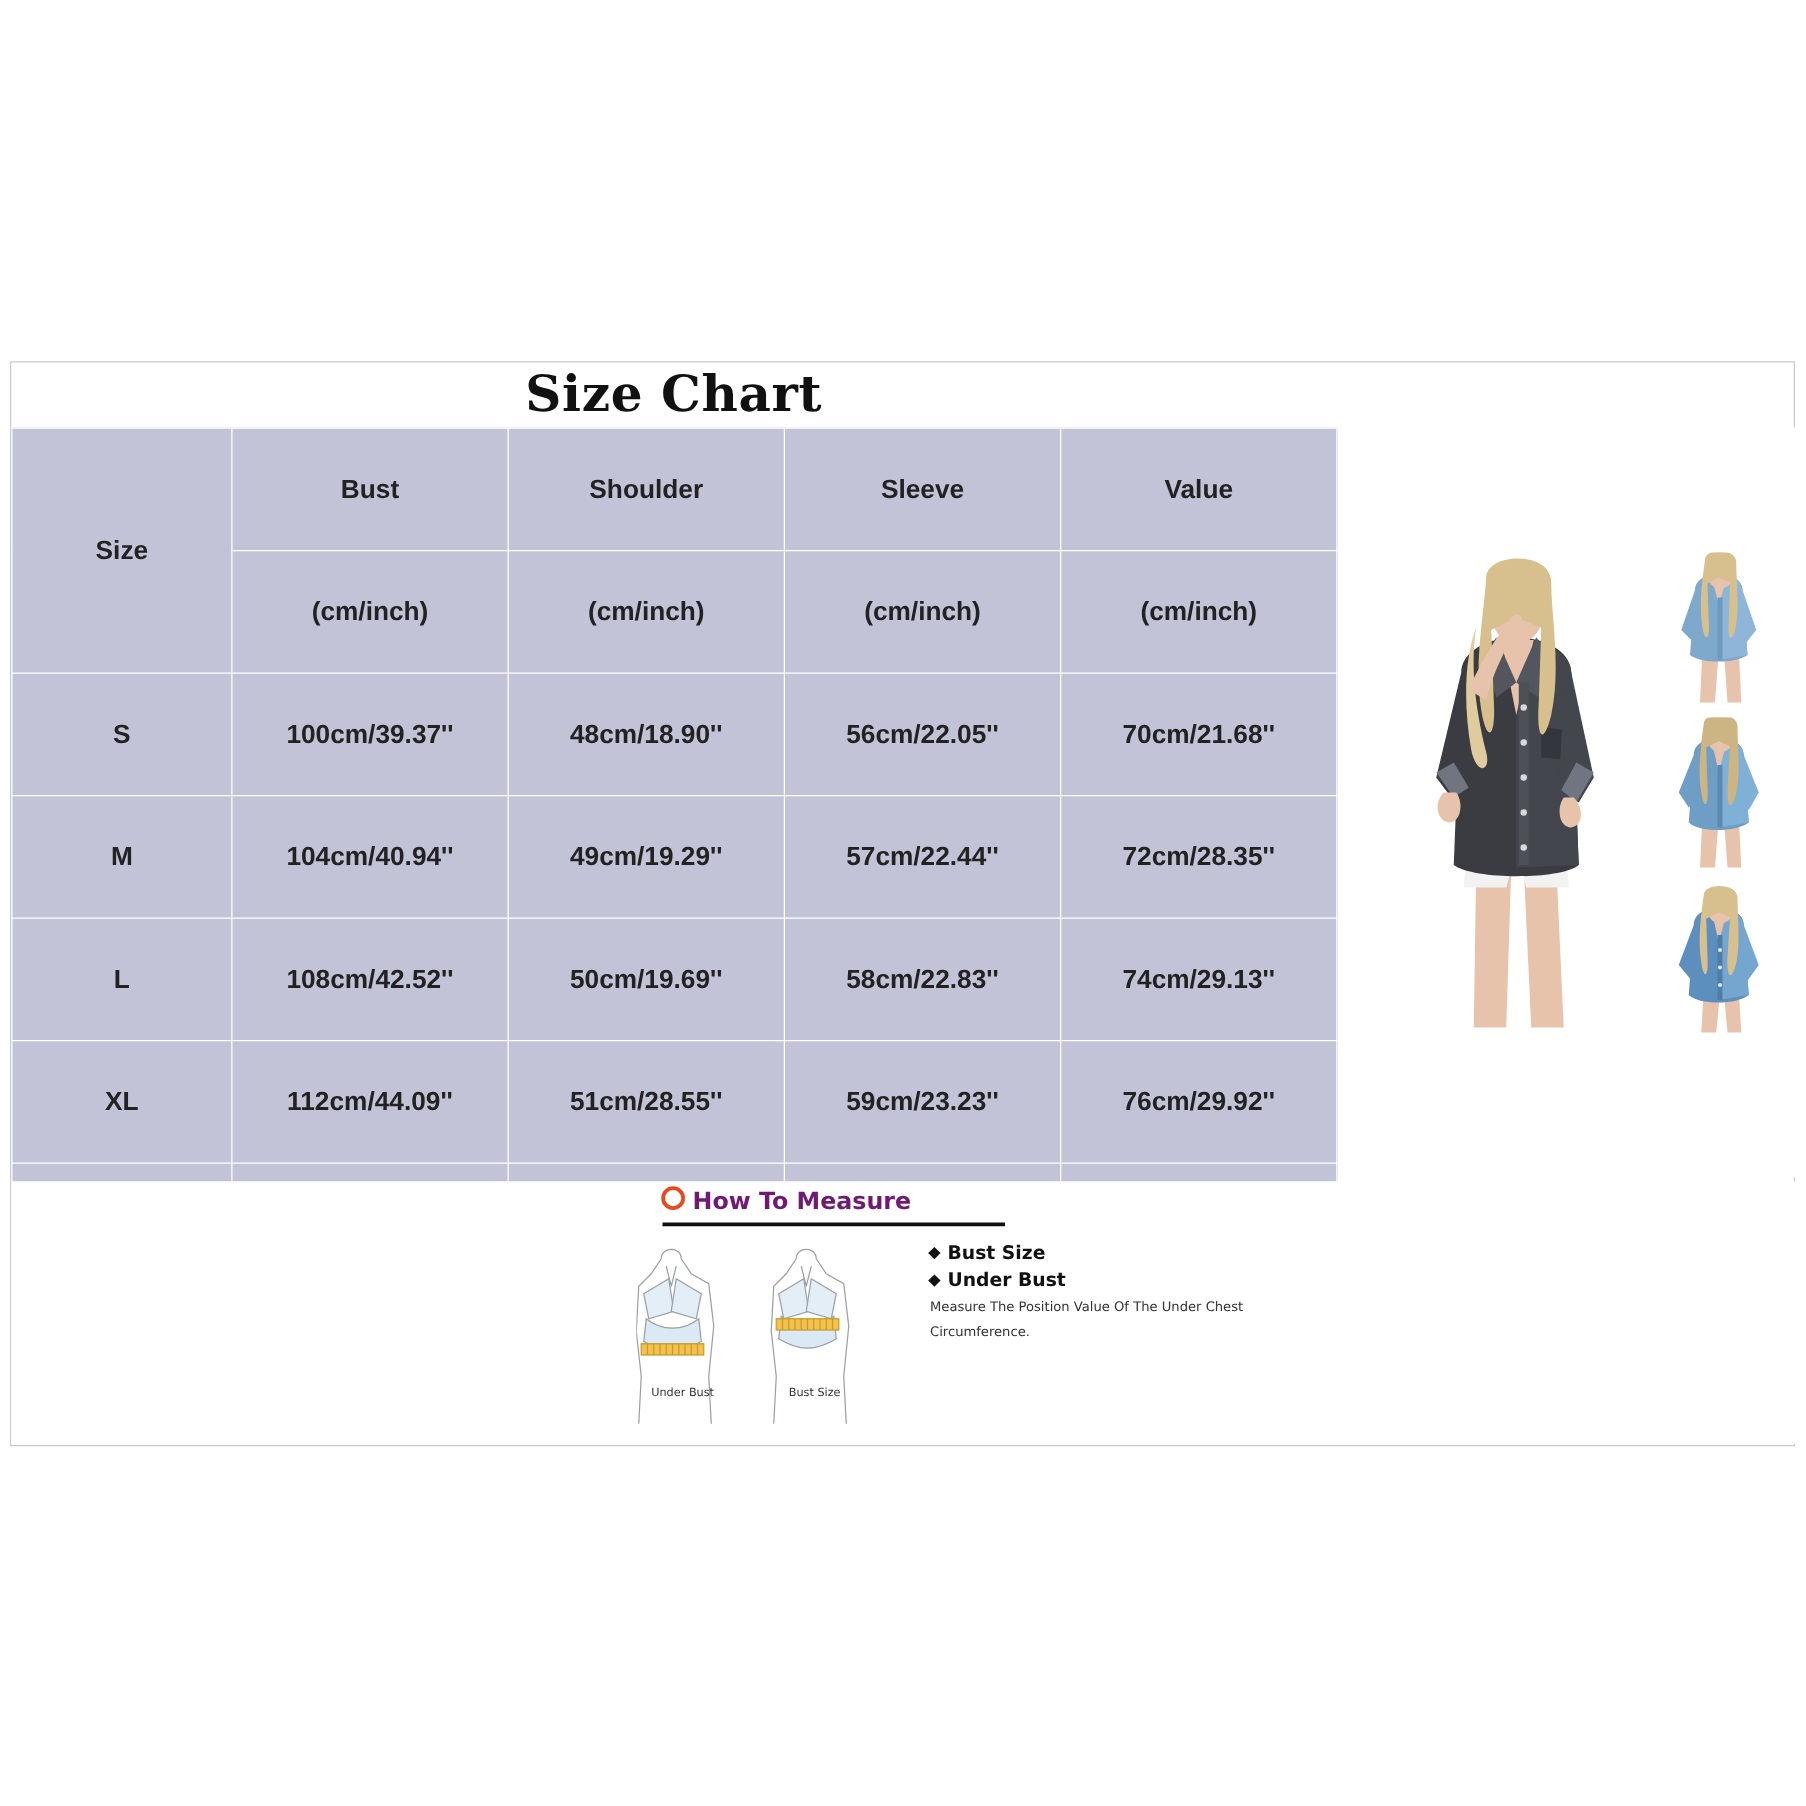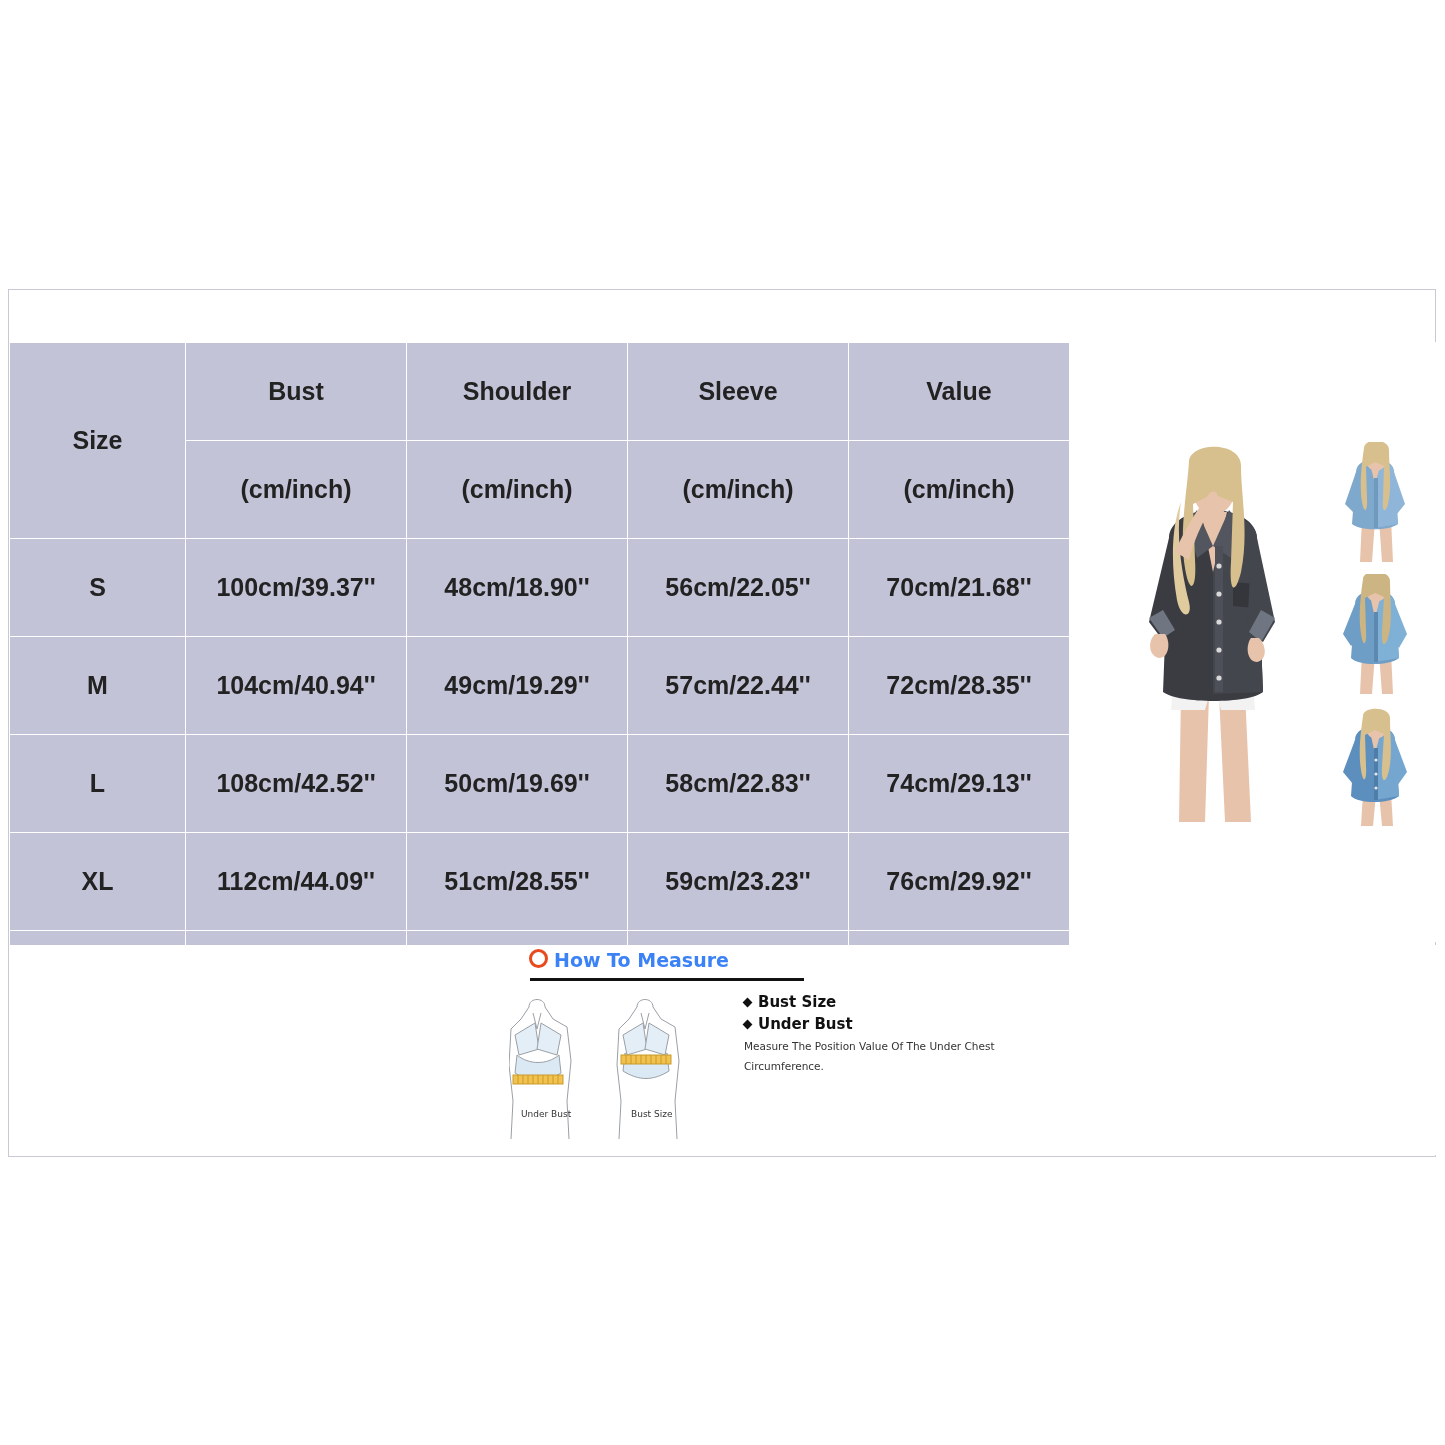--- a/index.html
+++ b/index.html
@@ -52,21 +52,21 @@
   table.size-table {
     border-collapse: collapse;
     width: 1060px;
     table-layout: fixed;
     background: #c3c3d8;
   }
   table.size-table td, table.size-table th {
     border: 1px solid #ffffff;
     text-align: center;
     color: #222222;
-    font-size: 25px;
+    font-size: 21px;
     font-weight: 700;
     padding: 0;
     height: 97px;
     background: #c3c3d8;
   }
   col.c-size { width: 176px; }
   col.c-data { width: 221px; }
   td.head-unit, th.head-main {
     height: 60px;
   }
@@ -112,21 +112,21 @@
     height: 210px;
     background: #ffffff;
   }
   .measure-title {
     position: absolute;
     left: 520px;
     top: 4px;
     font-family: "DejaVu Sans", sans-serif;
     font-size: 19px;
     font-weight: 700;
-    color: #3b82f6;
+    color: #701a75;
     white-space: nowrap;
   }
   .measure-dot {
     display: inline-block;
     width: 13px;
     height: 13px;
     border: 3px solid #e8491d;
     border-radius: 50%;
     margin-right: 6px;
     vertical-align: -1px;
@@ -182,20 +182,21 @@
     fill: #333;
   }
 </style>
 </head>
 <body>
 
 <div id="page">
 
   <div class="card">
 
+    <div class="title">Size Chart</div>
 
     <div class="table-wrap">
       <table class="size-table">
         <colgroup>
           <col class="c-size">
           <col class="c-data">
           <col class="c-data">
           <col class="c-data">
           <col class="c-data">
         </colgroup>

